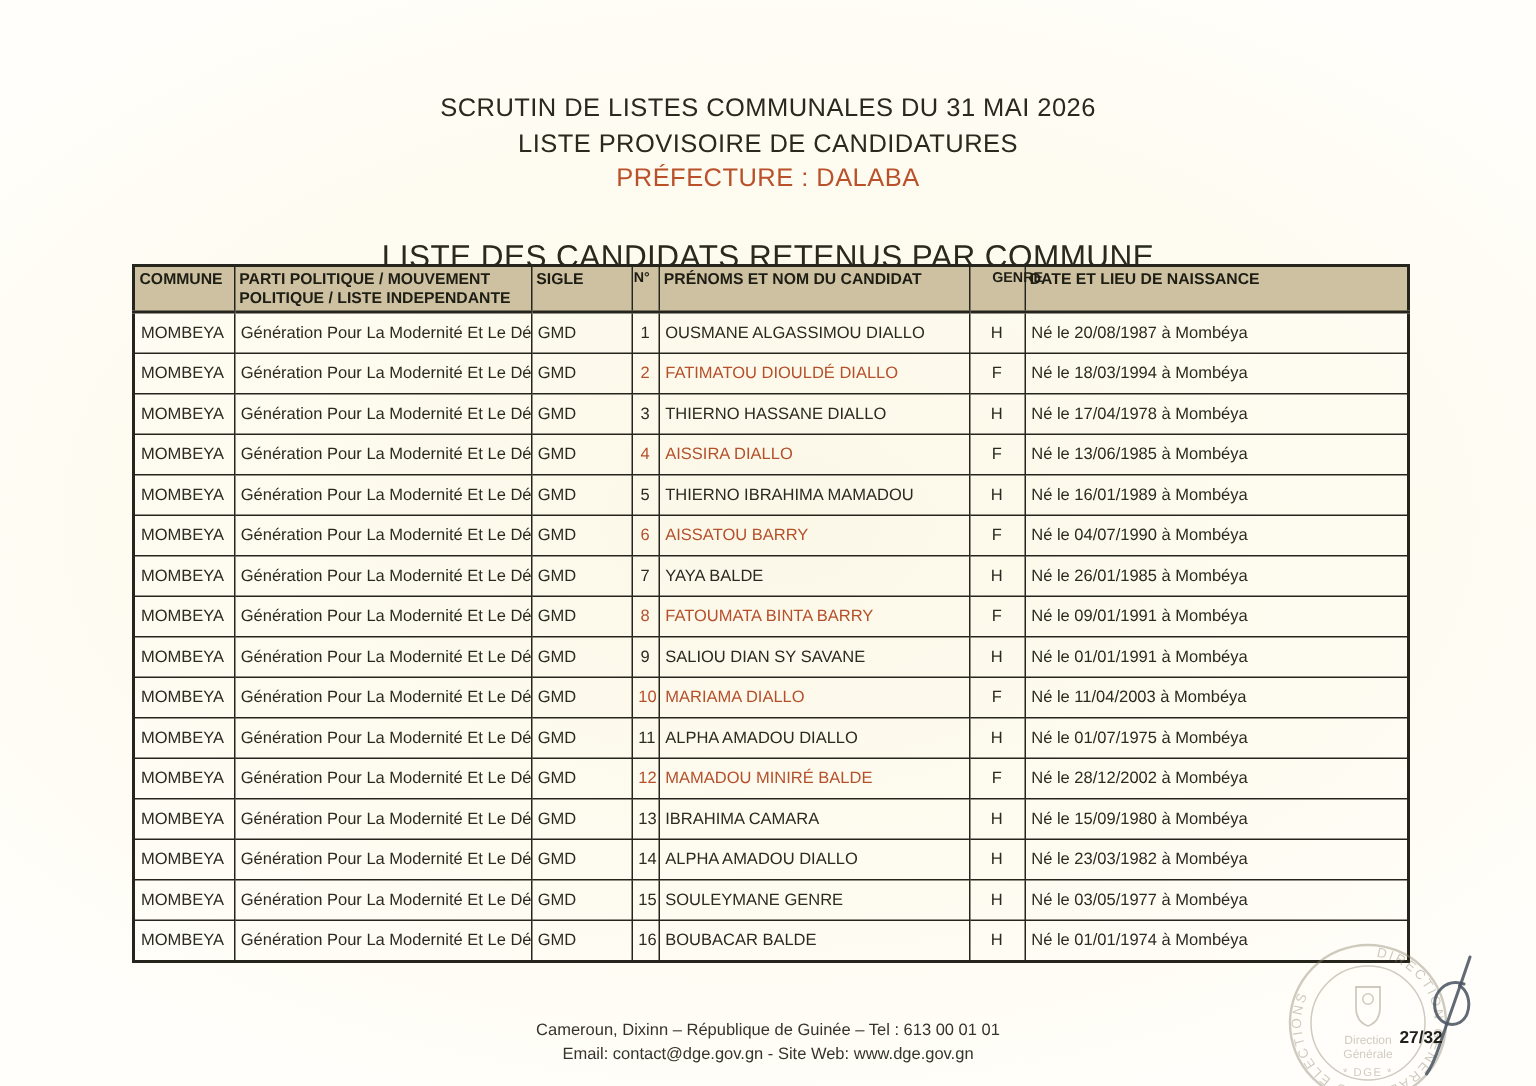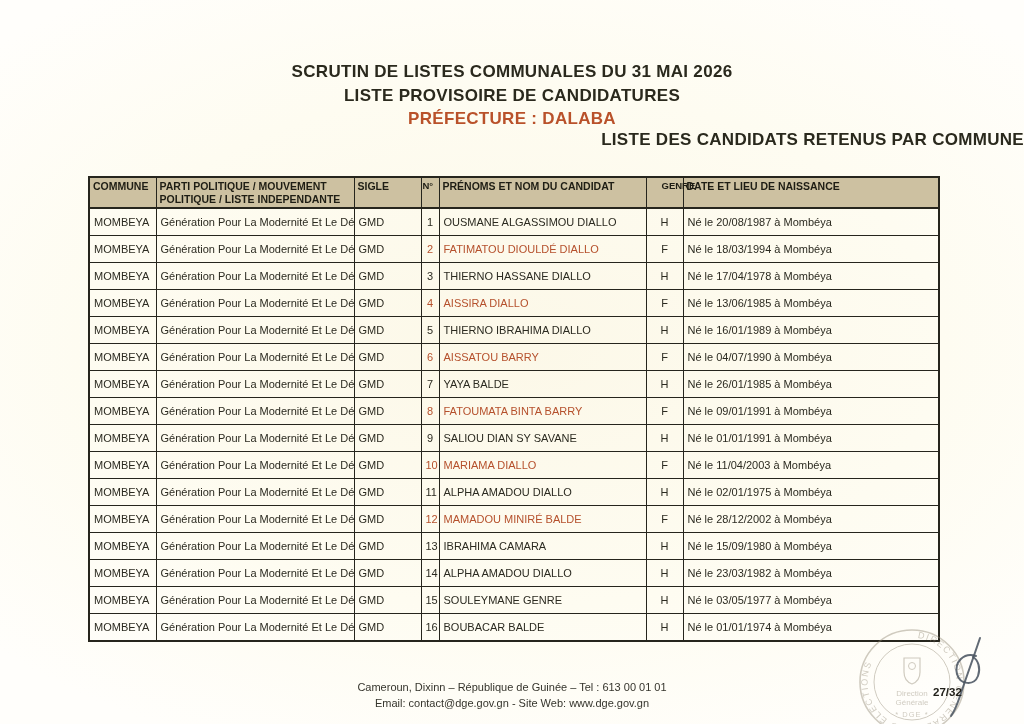--- a/index.html
+++ b/index.html
@@ -3,25 +3,25 @@
 <meta charset="utf-8">
 <style>
   html,body{margin:0;padding:0;}
   body{
     width:1024px;height:724px;position:relative;overflow:hidden;
     background:radial-gradient(ellipse 70% 60% at 50% 48%, #fcf8e8 0%, #fefcf1 60%, #fffefb 100%);
     font-family:"Liberation Sans","DejaVu Sans",sans-serif;
     color:#26251b;
     -webkit-font-smoothing:antialiased;
   }
-  .title{position:absolute;left:0;width:1024px;text-align:center;font-weight:bold;color:#2a291d;letter-spacing:.3px;}
+  .title{position:absolute;left:0;width:1024px;text-align:center;font-weight:normal;color:#2a291d;letter-spacing:.3px;}
   .t1{top:62px;font-size:17px;}
   .t2{top:86px;font-size:17px;}
   .t3{top:109px;font-size:17px;color:#b9512a;}
-  .t4{top:130px;font-size:17px;text-align:right;}
+  .t4{top:160px;font-size:21px;}
   table.candidates{
     position:absolute;left:88px;top:176px;width:850px;
     border-collapse:collapse;table-layout:fixed;
     border:2px solid #26251d;
   }
   table.candidates th{
     background:#cdc1a1;color:#1e1d14;font-size:10.5px;font-weight:bold;
     border:1px solid #26251d;border-bottom:2px solid #26251d;
     padding:2px 3px;text-align:left;vertical-align:top;line-height:1.2;height:24px;
   }
@@ -111,21 +111,21 @@
         <td class="col-name">AISSIRA DIALLO</td>
         <td class="col-genre">F</td>
         <td class="col-birth">Né le 13/06/1985 à Mombéya</td>
       </tr>
 
       <tr>
         <td class="col-commune">MOMBEYA</td>
         <td class="col-party">Génération Pour La Modernité Et Le Développement</td>
         <td class="col-sigle">GMD</td>
         <td class="col-num">5</td>
-        <td class="col-name">THIERNO IBRAHIMA DIALLO</td>
+        <td class="col-name">THIERNO IBRAHIMA MAMADOU</td>
         <td class="col-genre">H</td>
         <td class="col-birth">Né le 16/01/1989 à Mombéya</td>
       </tr>
 
       <tr class="hl">
         <td class="col-commune">MOMBEYA</td>
         <td class="col-party">Génération Pour La Modernité Et Le Développement</td>
         <td class="col-sigle">GMD</td>
         <td class="col-num">6</td>
         <td class="col-name">AISSATOU BARRY</td>
@@ -173,21 +173,21 @@
         <td class="col-birth">Né le 11/04/2003 à Mombéya</td>
       </tr>
 
       <tr>
         <td class="col-commune">MOMBEYA</td>
         <td class="col-party">Génération Pour La Modernité Et Le Développement</td>
         <td class="col-sigle">GMD</td>
         <td class="col-num">11</td>
         <td class="col-name">ALPHA AMADOU DIALLO</td>
         <td class="col-genre">H</td>
-        <td class="col-birth">Né le 02/01/1975 à Mombéya</td>
+        <td class="col-birth">Né le 01/07/1975 à Mombéya</td>
       </tr>
 
       <tr class="hl">
         <td class="col-commune">MOMBEYA</td>
         <td class="col-party">Génération Pour La Modernité Et Le Développement</td>
         <td class="col-sigle">GMD</td>
         <td class="col-num">12</td>
         <td class="col-name">MAMADOU MINIRÉ BALDE</td>
         <td class="col-genre">F</td>
         <td class="col-birth">Né le 28/12/2002 à Mombéya</td>

